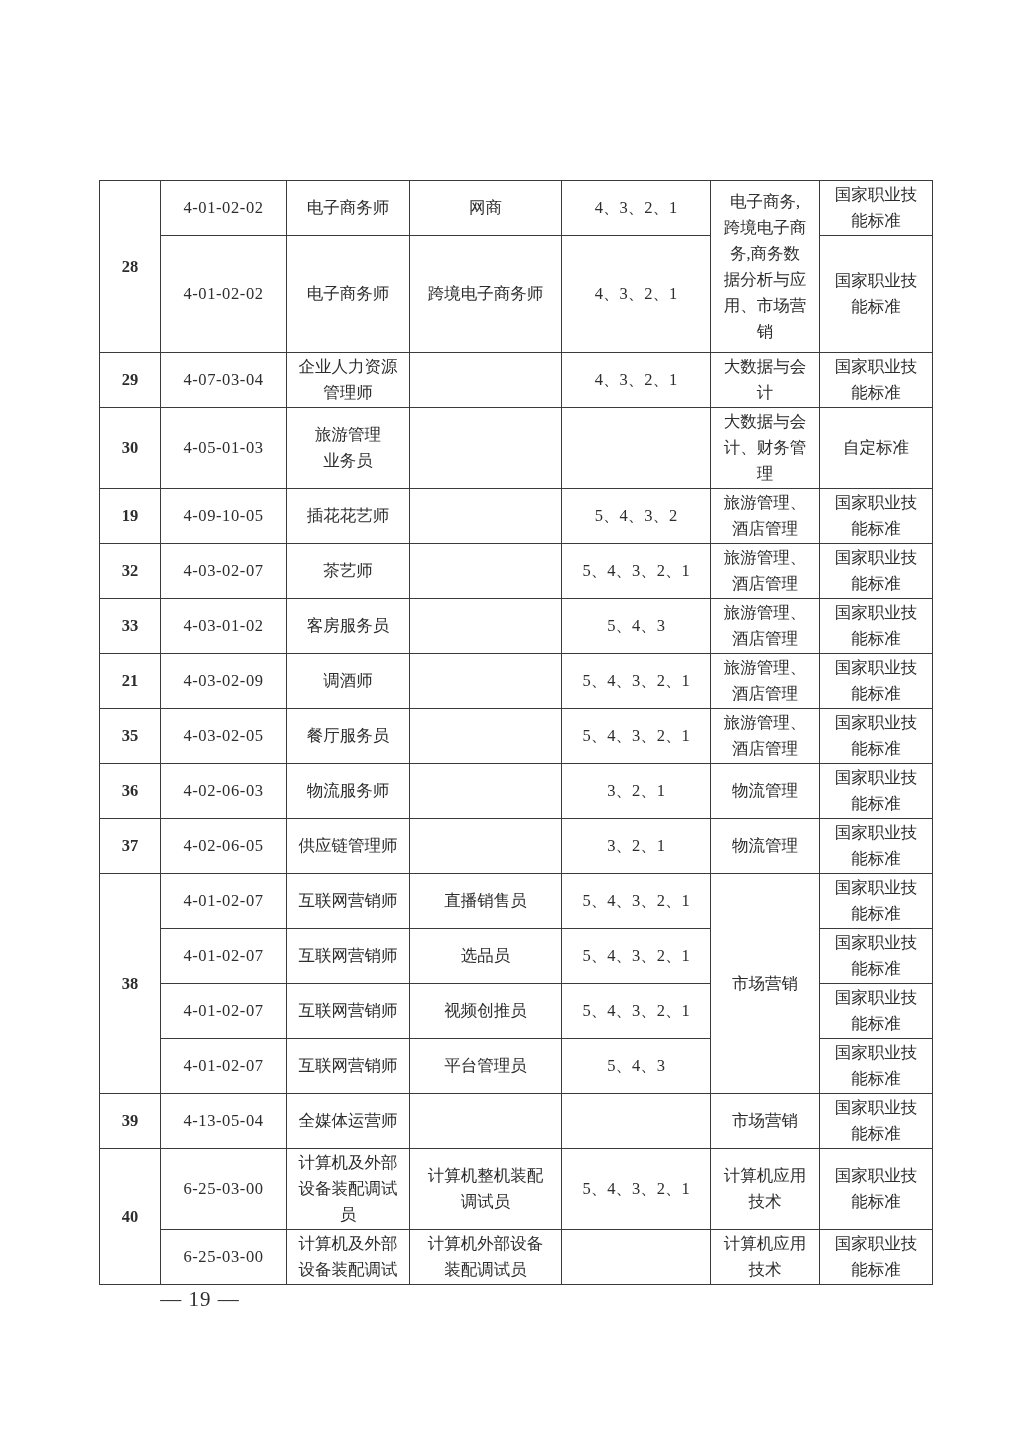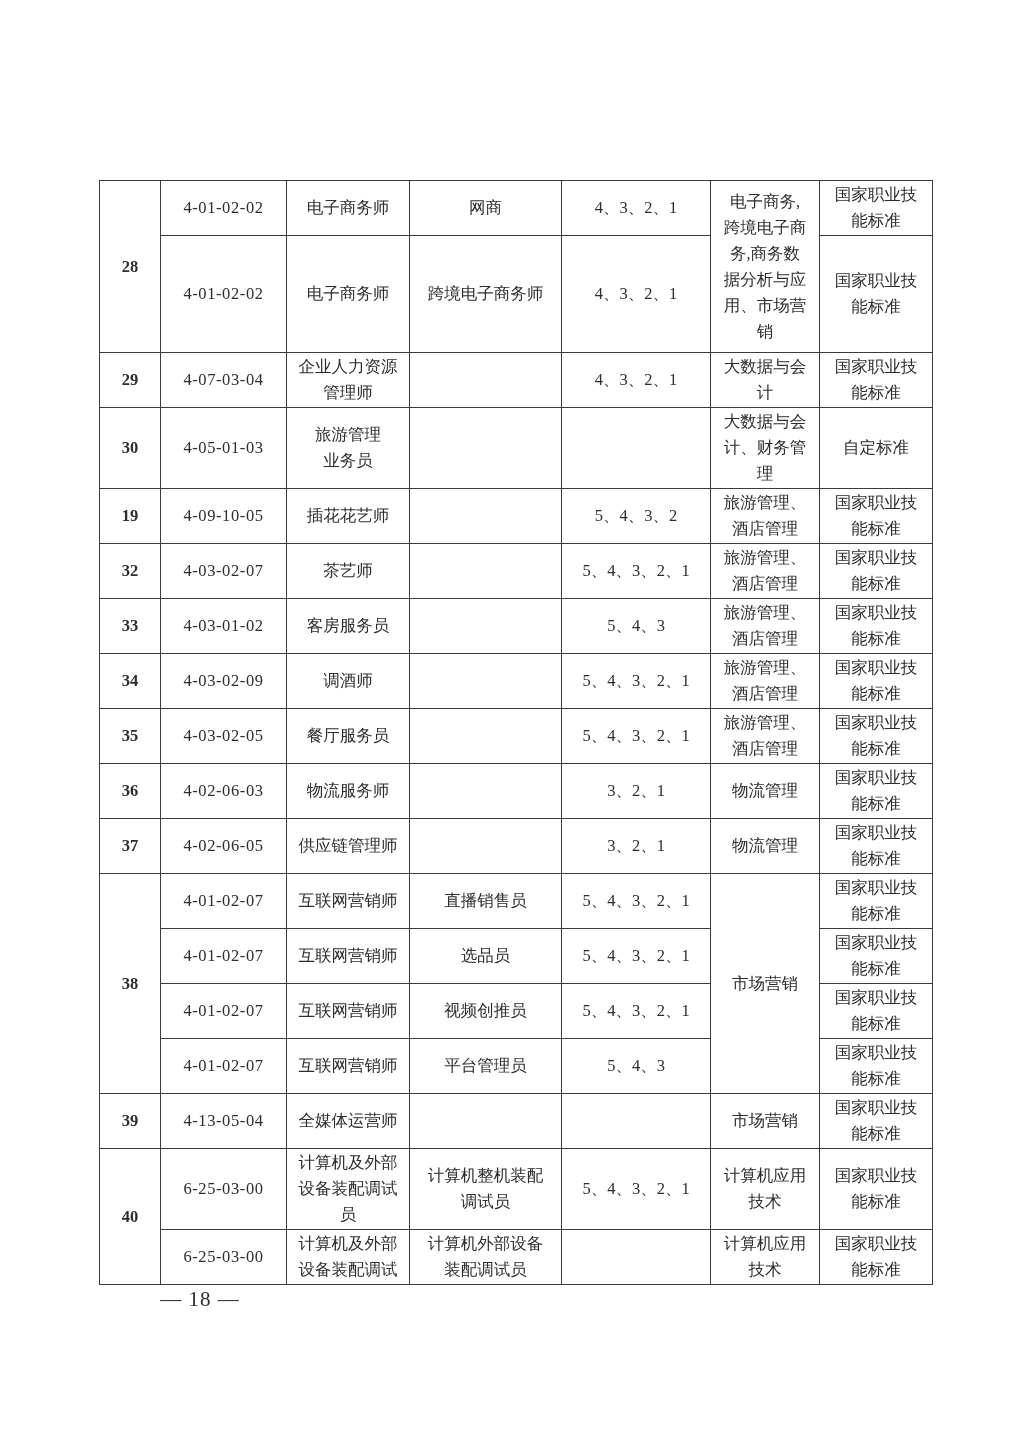--- a/index.html
+++ b/index.html
@@ -152,21 +152,21 @@
         <td>客房服务员</td>
         <td></td>
         <td>5、4、3</td>
         <td>旅游管理、
 酒店管理</td>
         <td>国家职业技
 能标准</td>
       </tr>
 
       <tr style="height:55px">
-        <td class="no-cell">34</td>
+        <td class="no-cell">21</td>
         <td class="code-cell">4-03-02-09</td>
         <td>调酒师</td>
         <td></td>
         <td>5、4、3、2、1</td>
         <td>旅游管理、
 酒店管理</td>
         <td>国家职业技
 能标准</td>
       </tr>
 
@@ -273,15 +273,15 @@
         <td></td>
         <td>计算机应用
 技术</td>
         <td>国家职业技
 能标准</td>
       </tr>
 
     </tbody>
   </table>
 
-  <div class="page-number">— 18 —</div>
+  <div class="page-number">— 19 —</div>
 
 </div>
 
 </body></html>

